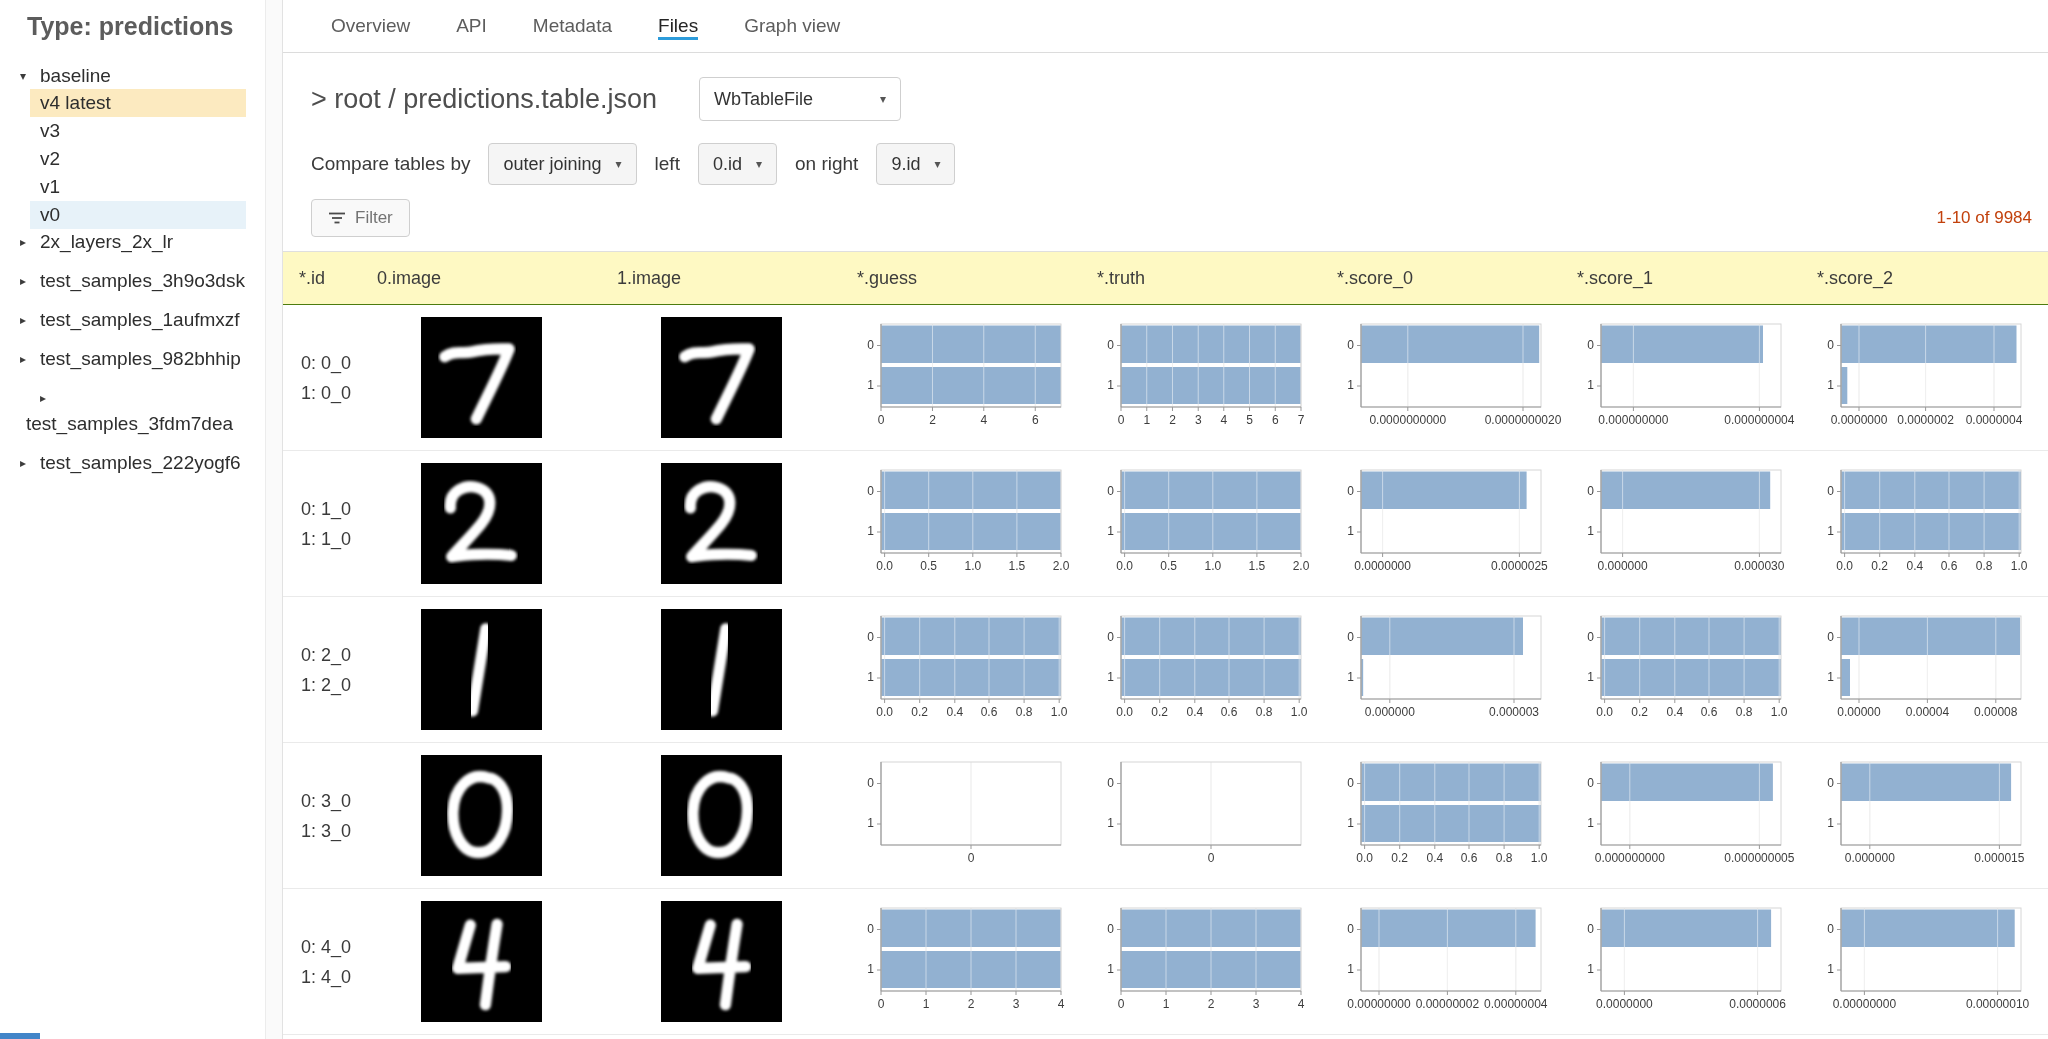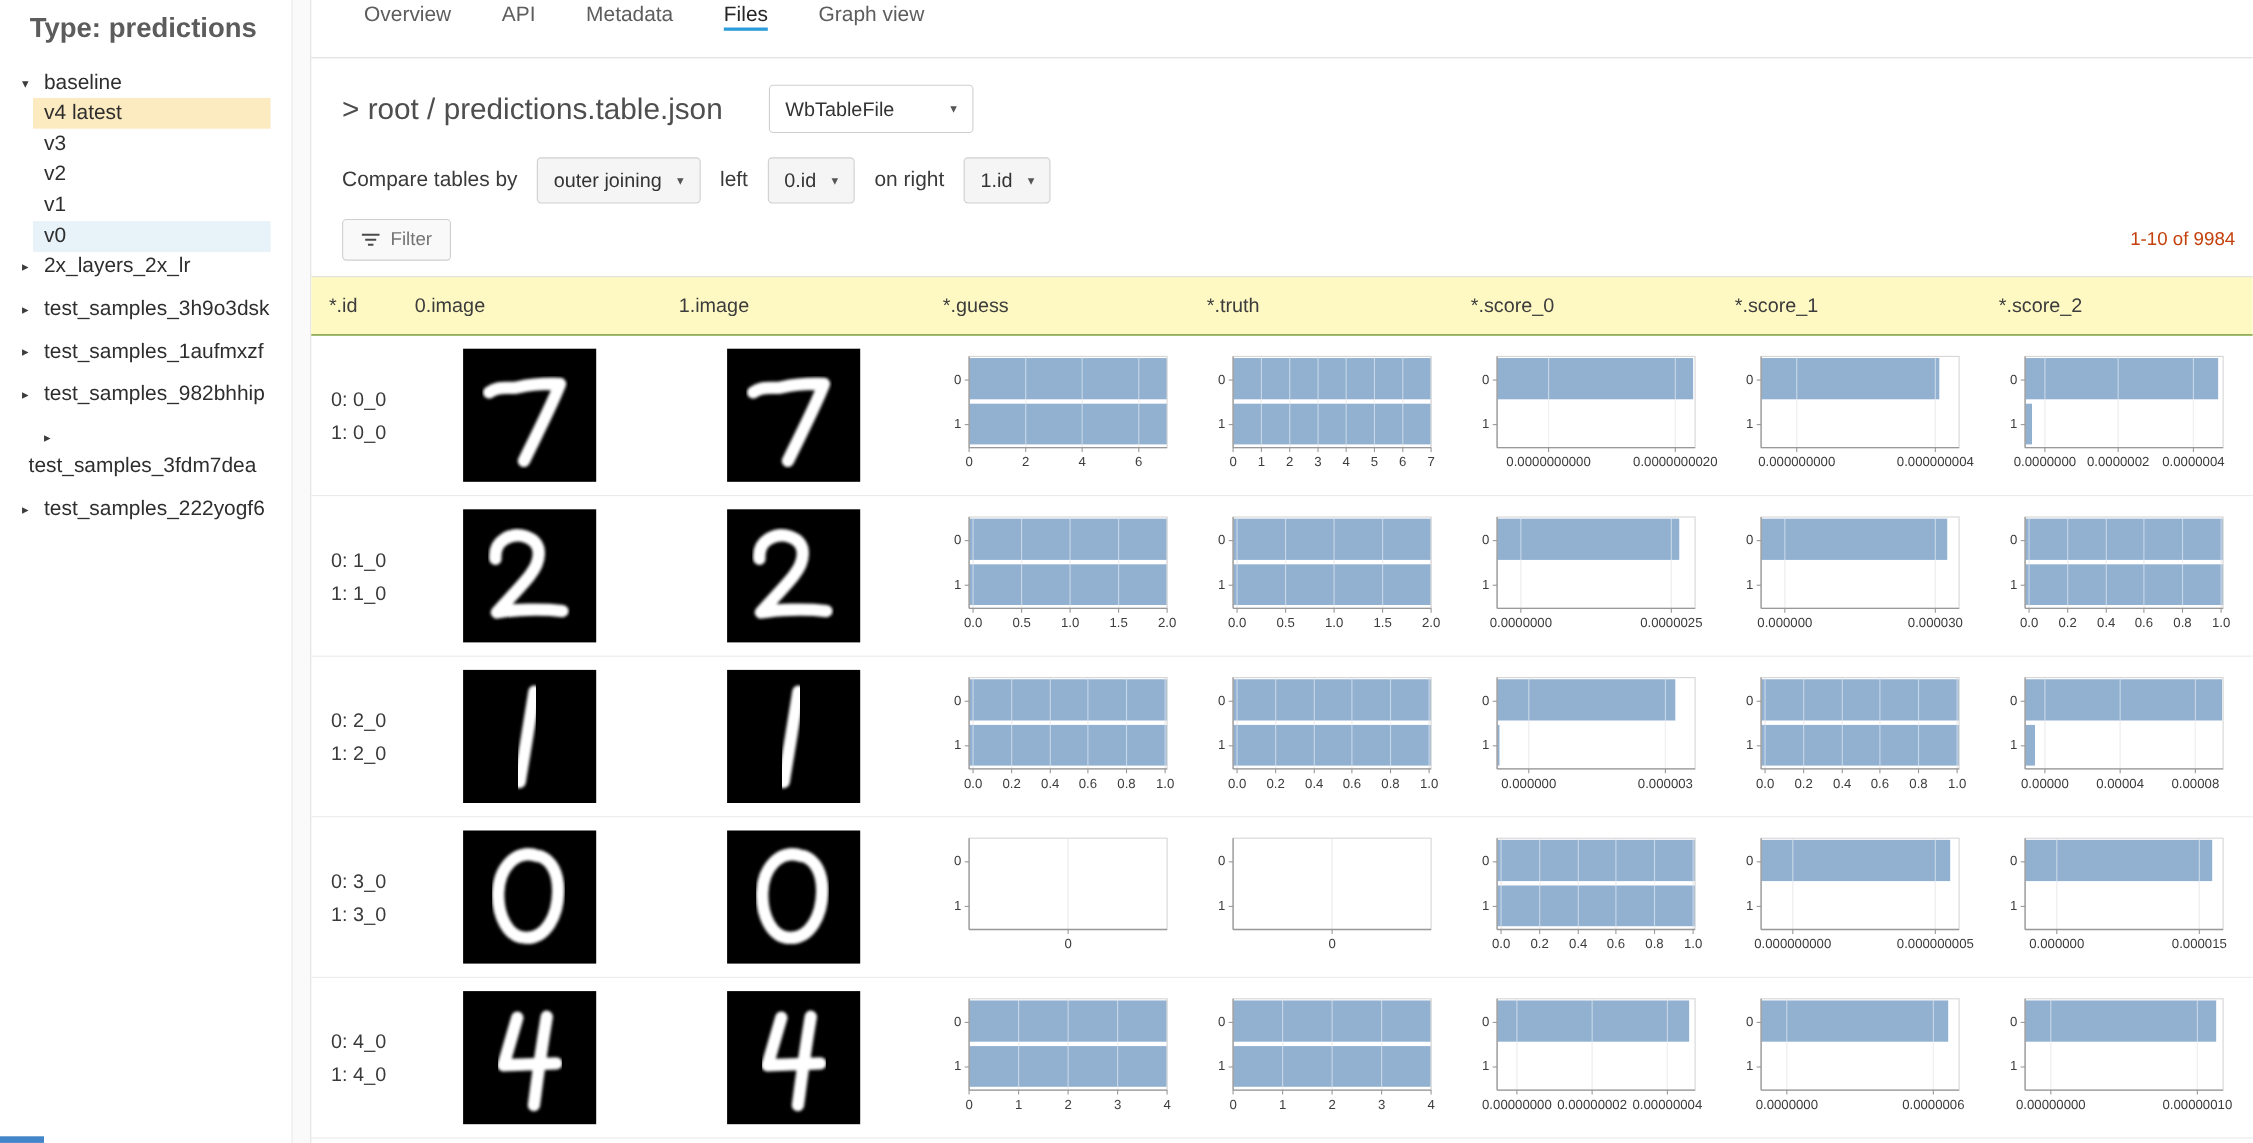--- a/index.html
+++ b/index.html
@@ -19,34 +19,34 @@
   .tree-item.wrapped { display:block; }
   .tree-item.wrapped .caret { display:block; margin-left:20px; }
   .tree-item.wrapped .lbl { display:block; margin-left:6px; }
   .hl-gold { background:#fceac0; }
   .hl-blue { background:#e7f2f9; }
   .sidebar-track { position:absolute; top:0; right:0; bottom:0; width:17px;
                    background:#fafafa; border-left:1px solid #ececec; }
 
   
   .main { flex:1 1 auto; border-left:1px solid #e2e2e2; position:relative; background:#fff; }
-  .tabbar { height:53px; border-bottom:1px solid #dcdcdc; display:flex; align-items:flex-start;
+  .tabbar { height:53px; border-bottom:1px solid #dcdcdc; display:flex; align-items:center;
             padding-left:48px; gap:46px; font-size:19px; color:#5d5d5d; }
   .tab { display:flex; align-items:center; border-bottom:3px solid transparent;
          padding-top:3px; cursor:pointer; }
   .tab.active { color:#252525; border-bottom-color:#2d9cdb; }
 
   .toolbar { padding:24px 0 0 28px; position:relative; }
   .crumb-row { display:flex; align-items:center; gap:42px; }
   .breadcrumb { font-size:27px; color:#4e4e4e; }
   .select { display:inline-flex; align-items:center; justify-content:space-between; gap:14px;
             border:1px solid #cfcfcf; border-radius:4px; background:#f5f5f5;
             padding:0 14px; height:42px; font-size:18px; color:#333; cursor:pointer; }
   .select .caret { font-size:12px; color:#555; }
-  .select.filetype { width:186px; height:44px; background:#fff; }
+  .select.filetype { width:202px; height:44px; background:#fff; }
   .compare-row { display:flex; align-items:center; gap:18px; margin-top:22px;
                  font-size:19px; color:#3a3a3a; }
   .filter-row { margin-top:14px; display:flex; align-items:center; }
   .filter-btn { display:inline-flex; align-items:center; gap:9px; height:38px; padding:0 16px;
                 border:1px solid #cfcfcf; border-radius:4px; background:#f9f9f9;
                 font-size:17px; color:#737373; cursor:pointer; font-family:inherit; }
   .pagination { margin-left:auto; padding-right:16px; font-size:17px; color:#c2410c; }
 
   
   .table { margin-top:14px; }
@@ -151,21 +151,21 @@
           <span>outer joining</span>
           <span class="caret">▾</span>
         </div>
         <span>left</span>
         <div class="select">
           <span>0.id</span>
           <span class="caret">▾</span>
         </div>
         <span>on right</span>
         <div class="select">
-          <span>1.id</span>
+          <span>9.id</span>
           <span class="caret">▾</span>
         </div>
       </div>
 
       <div class="filter-row">
         <button class="filter-btn">
           <svg width="18" height="14">
             <line x1="1" y1="2.5" x2="17" y2="2.5" stroke="#4a4a4a" stroke-width="1.8"></line>
             <line x1="4" y1="7" x2="14" y2="7" stroke="#4a4a4a" stroke-width="1.8"></line>
             <line x1="6.5" y1="11.5" x2="11.5" y2="11.5" stroke="#4a4a4a" stroke-width="1.8"></line>

